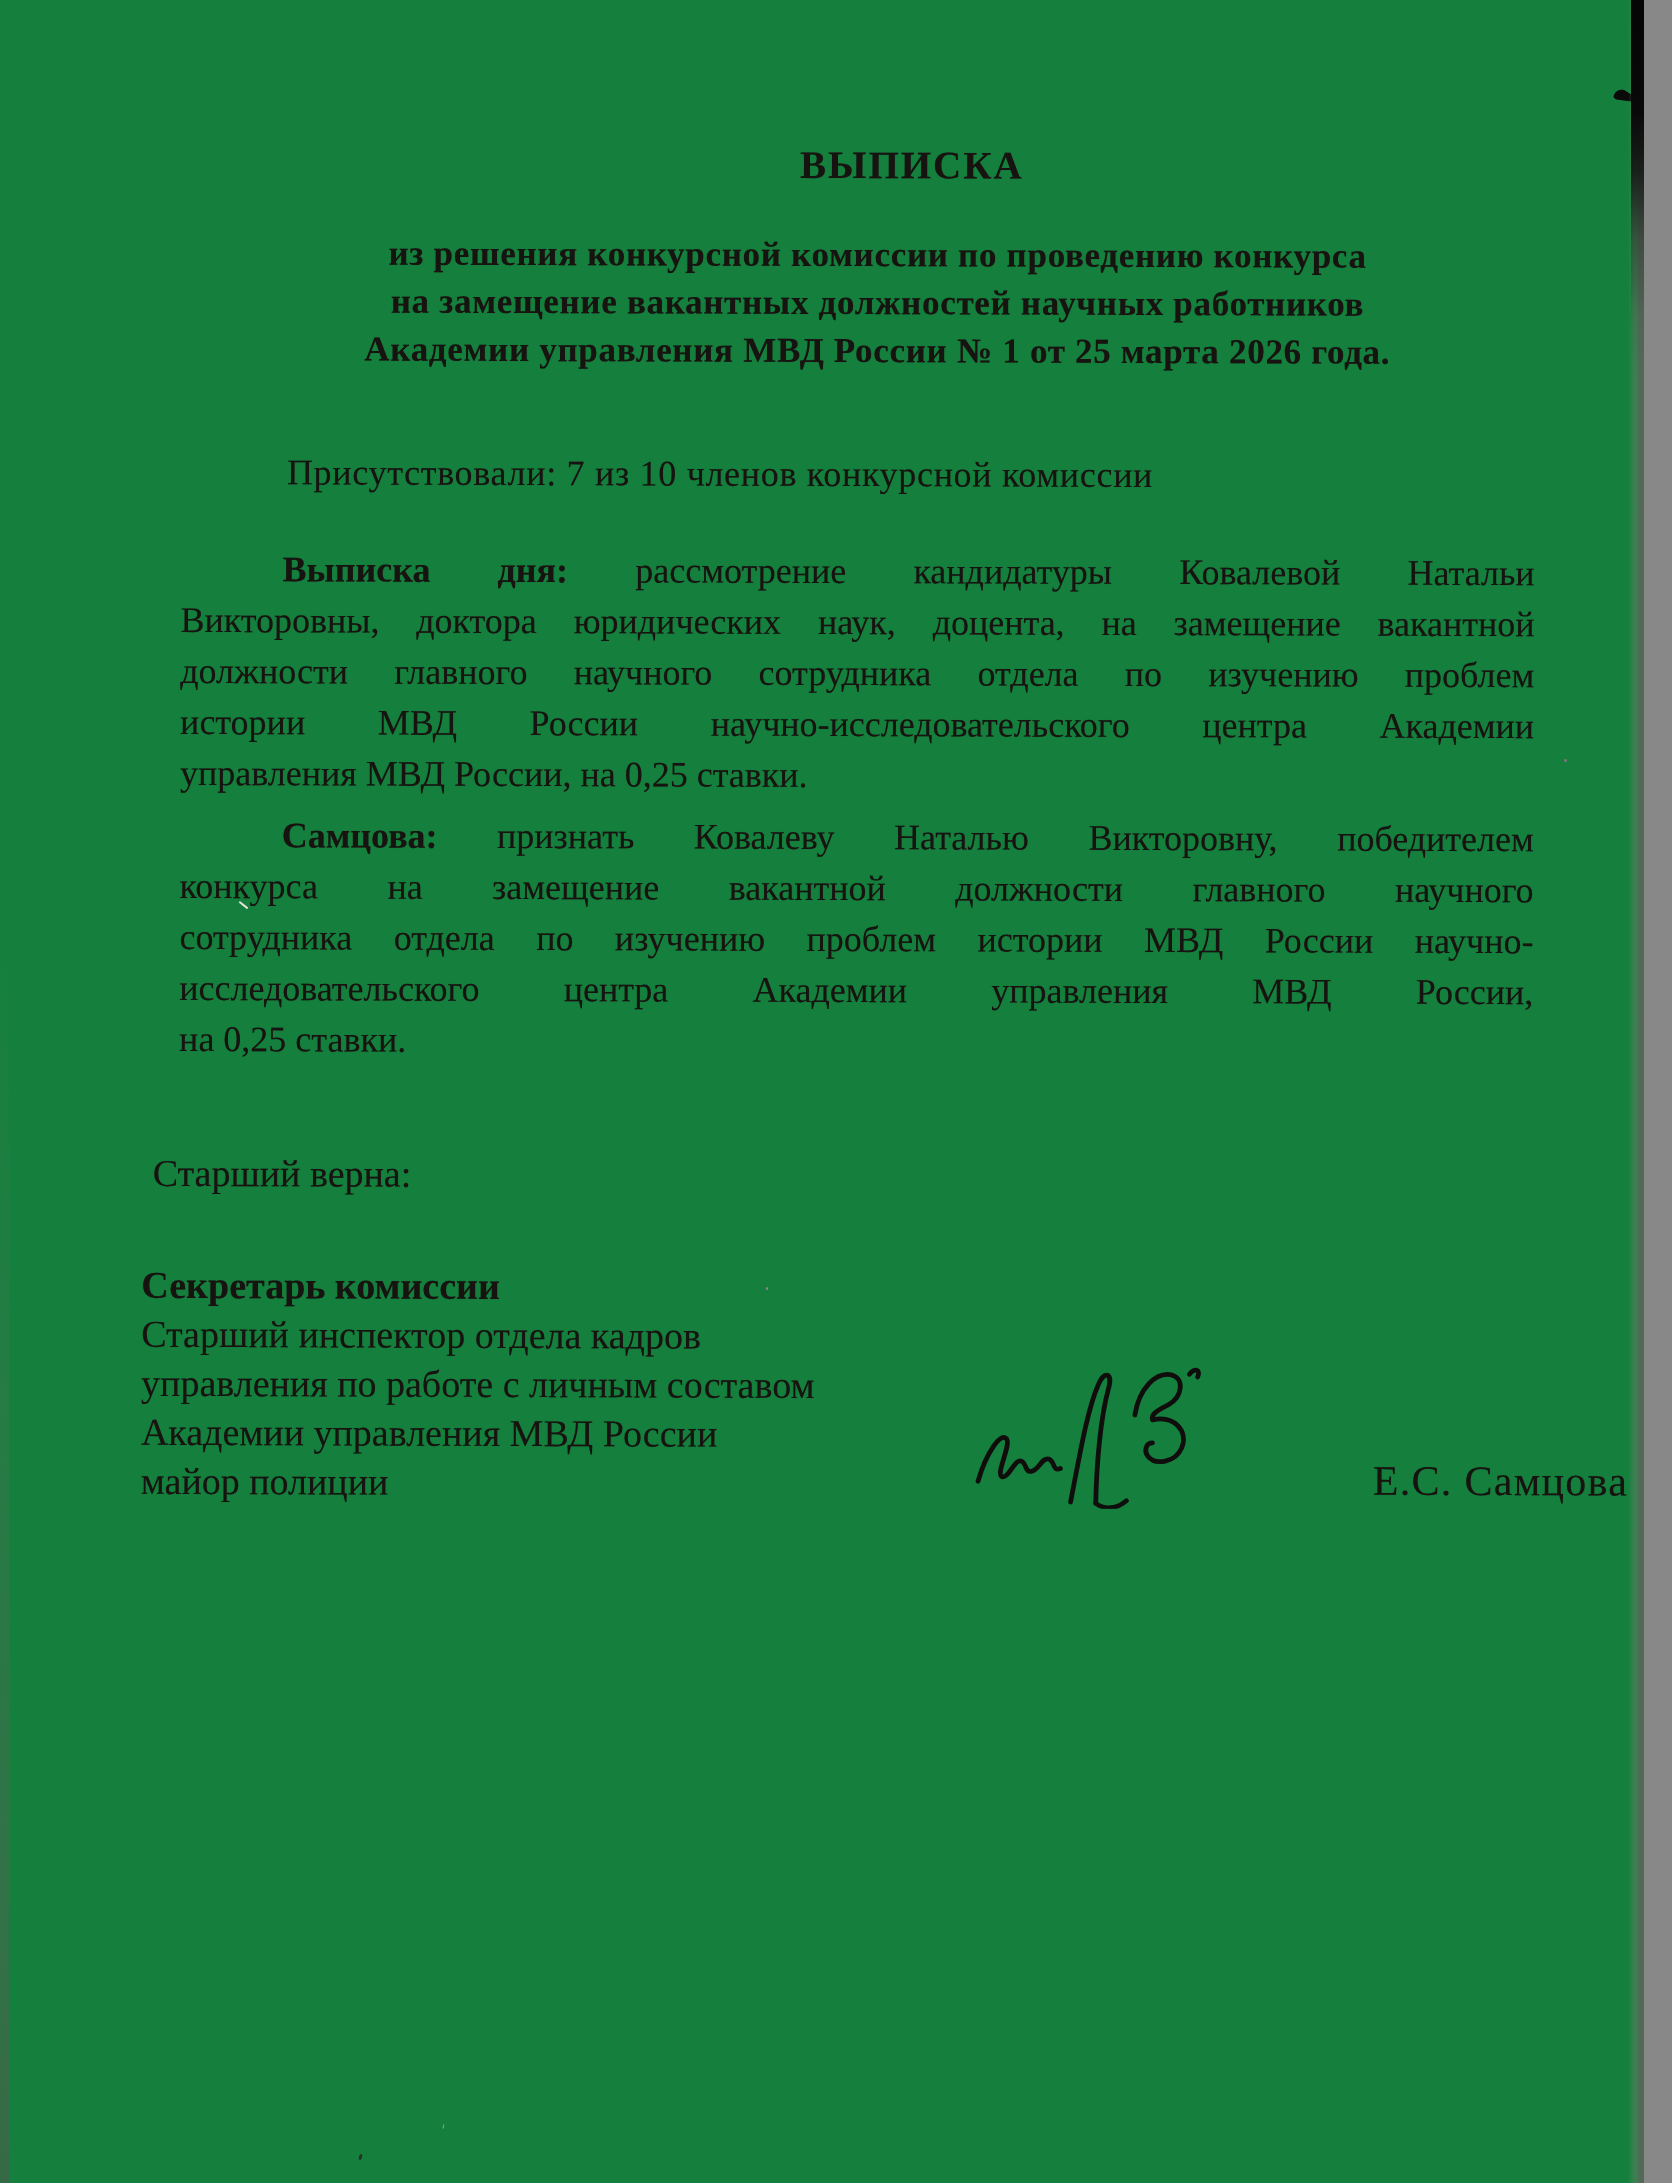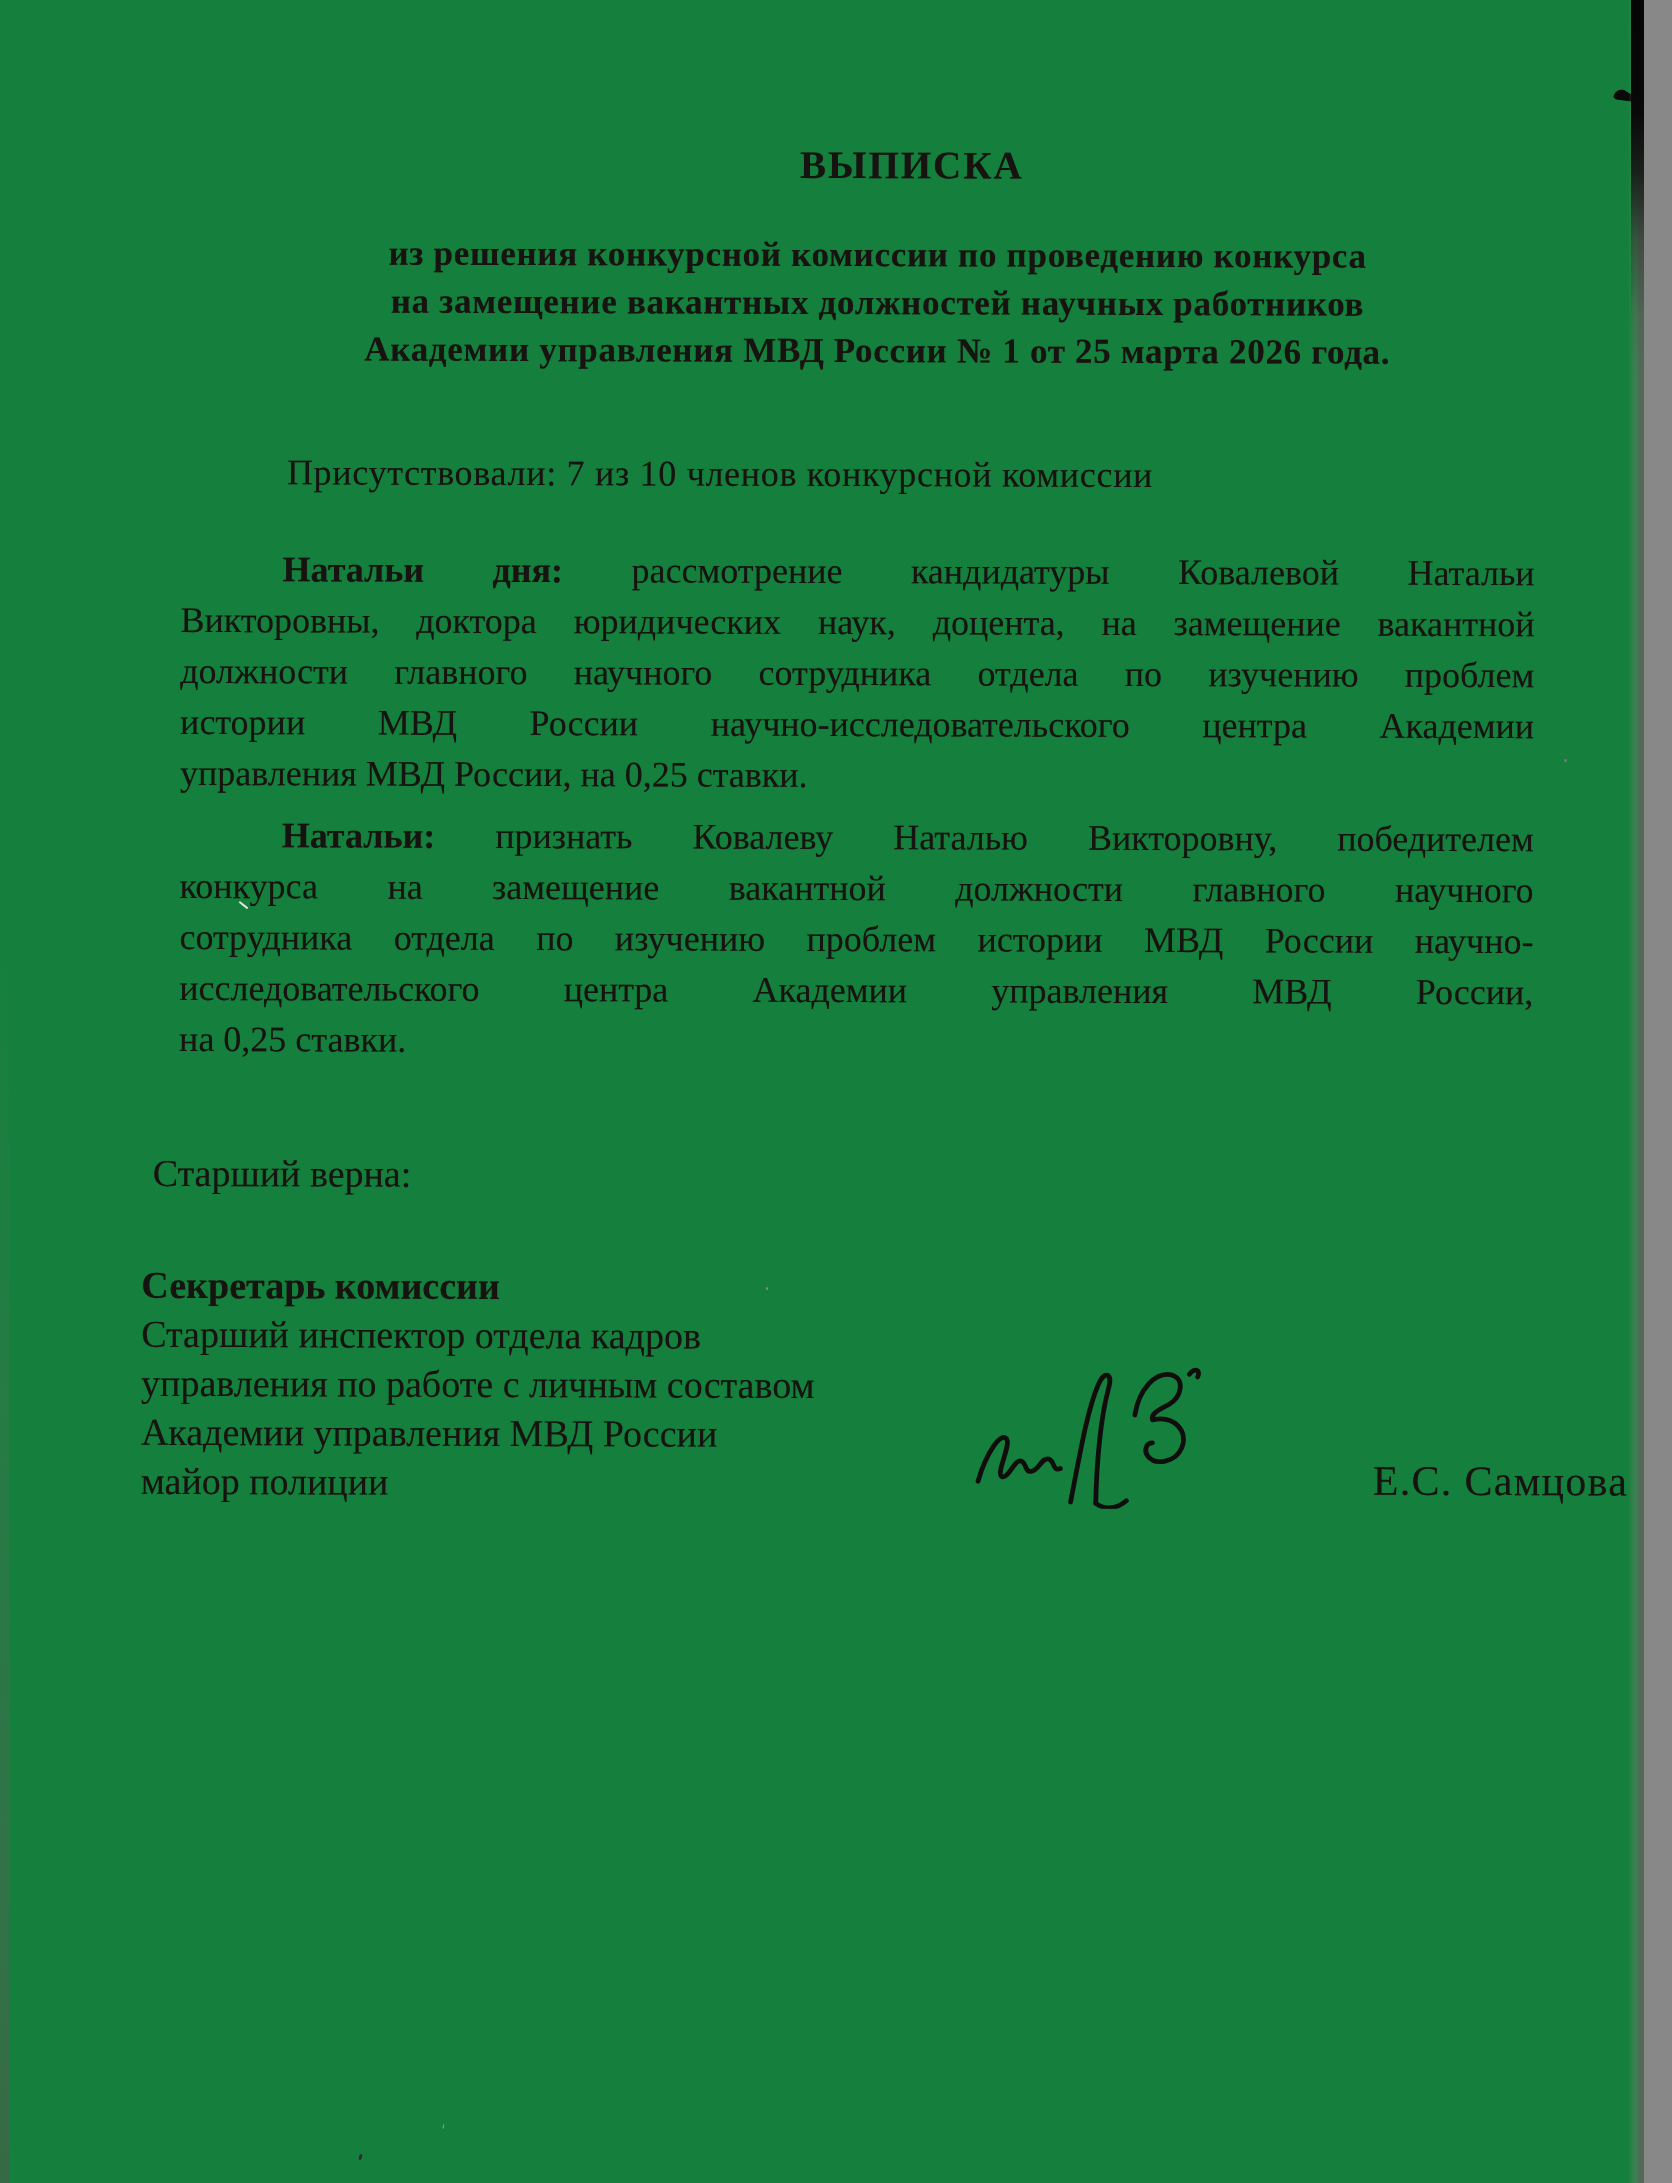--- a/index.html
+++ b/index.html
@@ -98,29 +98,29 @@
 
     <div class="subtitle txt">
       <div>из решения конкурсной комиссии по проведению конкурса</div>
       <div>на замещение вакантных должностей научных работников</div>
       <div>Академии управления МВД России № 1 от 25 марта 2026 года.</div>
     </div>
 
     <div class="attendance txt">Присутствовали: 7 из 10 членов конкурсной комиссии</div>
 
     <div class="para para-agenda txt">
-      <div class="jline indent"><span class="b">Натальи дня:</span><span> рассмотрение кандидатуры Ковалевой Натальи</span></div>
+      <div class="jline indent"><span class="b">Выписка дня:</span><span> рассмотрение кандидатуры Ковалевой Натальи</span></div>
       <div class="jline">Викторовны, доктора юридических наук, доцента, на замещение вакантной</div>
       <div class="jline">должности главного научного сотрудника отдела по изучению проблем</div>
       <div class="jline">истории МВД России научно-исследовательского центра Академии</div>
       <div class="lline">управления МВД России, на 0,25 ставки.</div>
     </div>
 
     <div class="para para-resolution txt">
-      <div class="jline indent"><span class="b">Натальи:</span><span> признать Ковалеву Наталью Викторовну, победителем</span></div>
+      <div class="jline indent"><span class="b">Самцова:</span><span> признать Ковалеву Наталью Викторовну, победителем</span></div>
       <div class="jline">конкурса на замещение вакантной должности главного научного</div>
       <div class="jline">сотрудника отдела по изучению проблем истории МВД России научно-</div>
       <div class="jline">исследовательского центра Академии управления МВД России,</div>
       <div class="lline">на 0,25 ставки.</div>
     </div>
 
     <div class="certify txt">Старший верна:</div>
 
     <div class="sig-block txt">
       <div class="line b">Секретарь комиссии</div>

